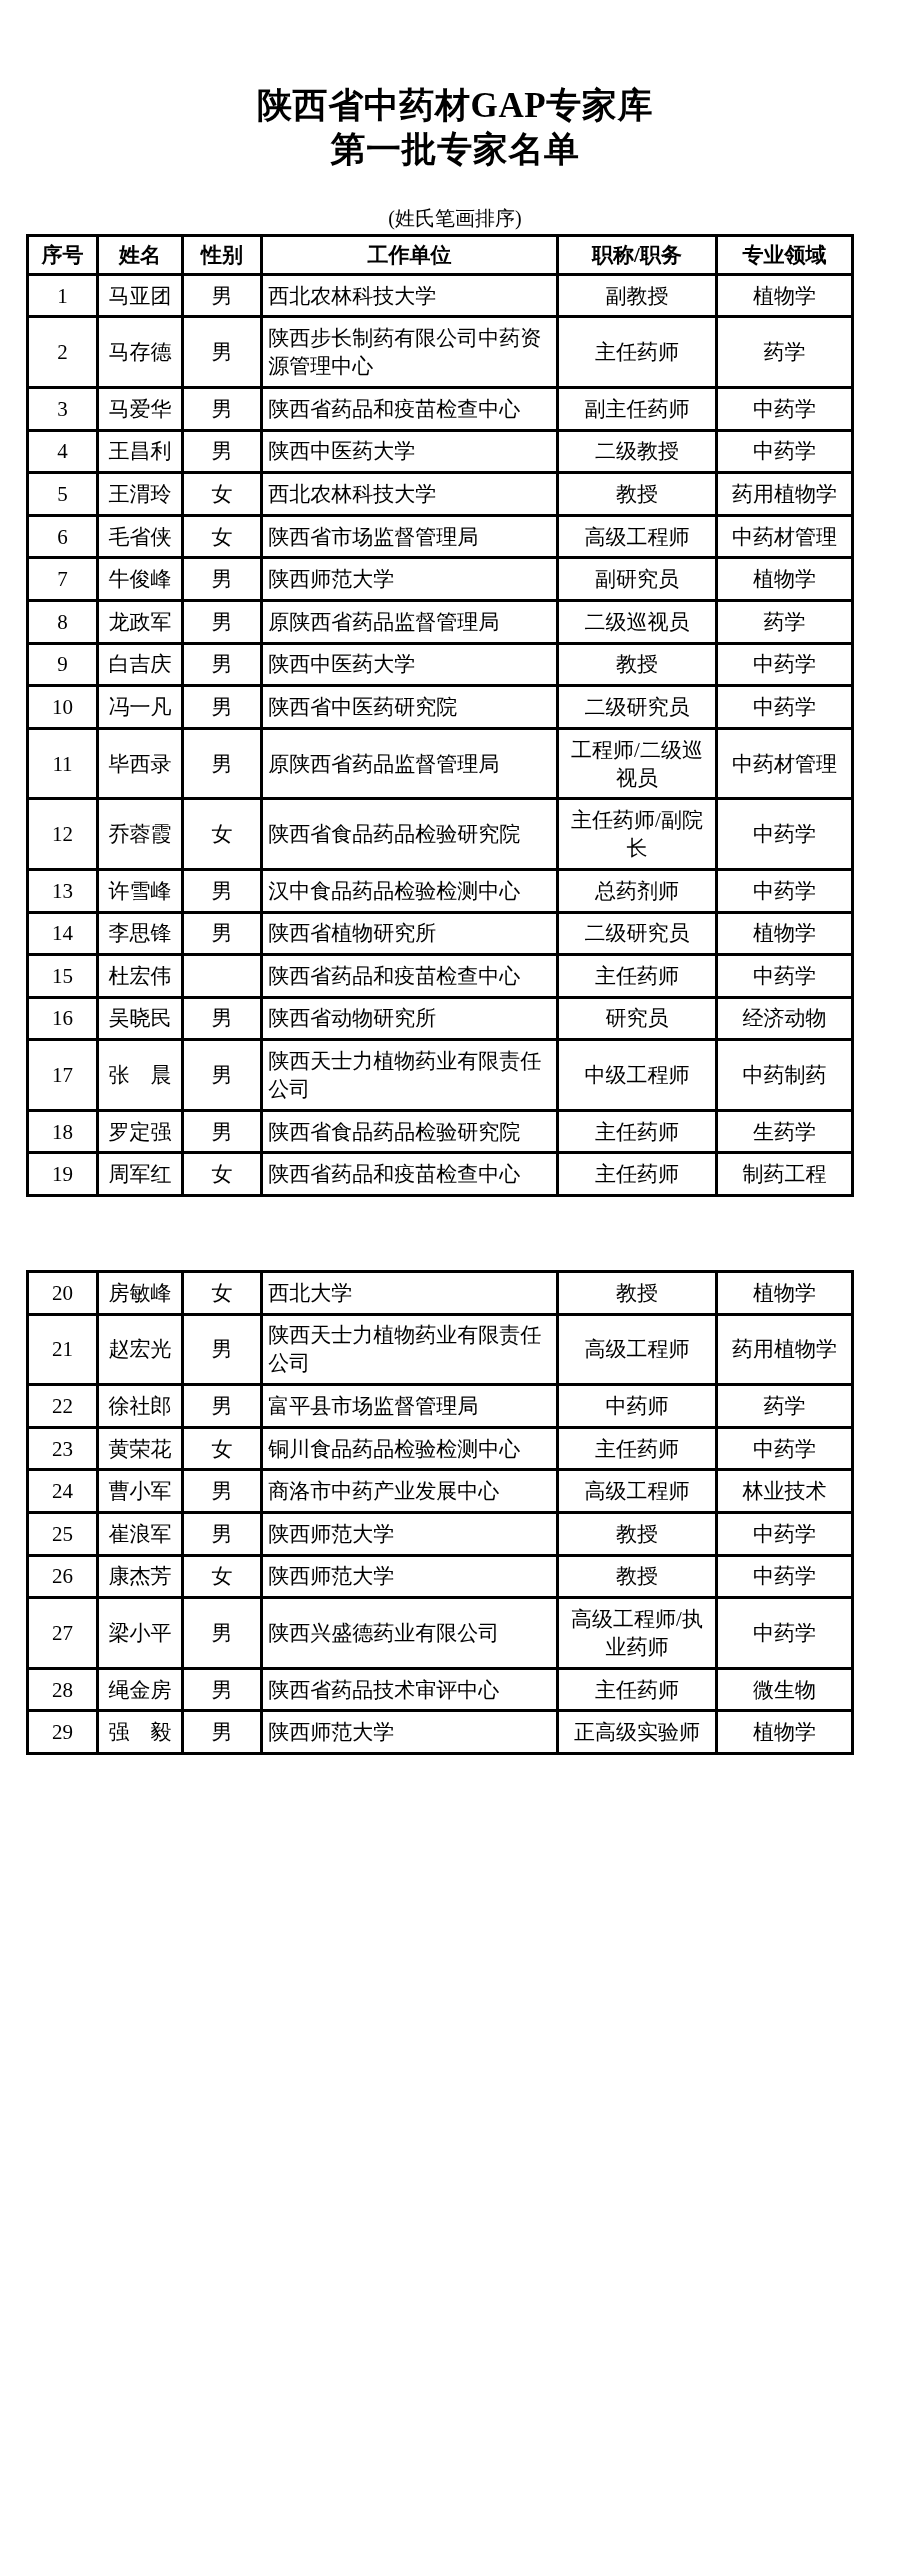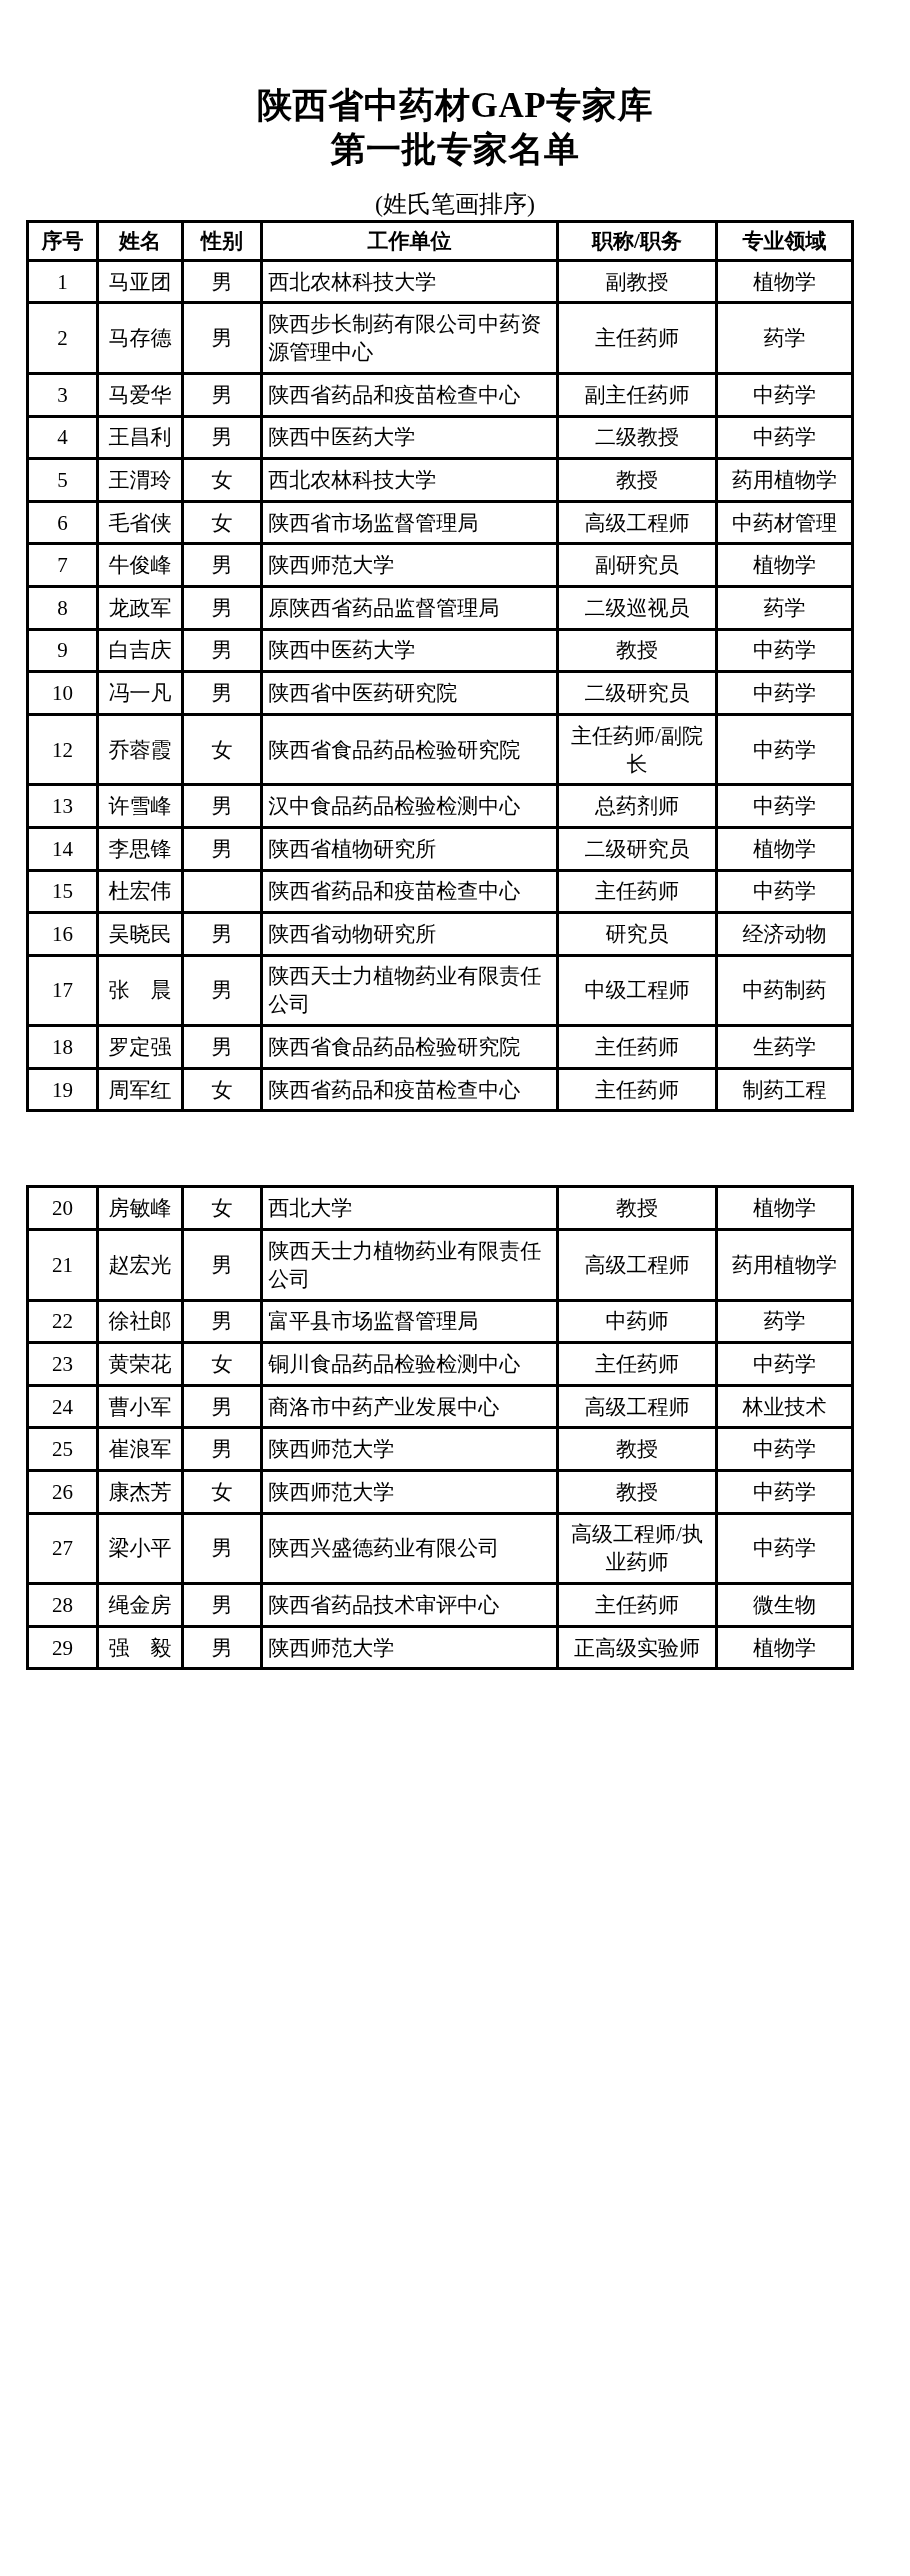--- a/index.html
+++ b/index.html
@@ -18,23 +18,23 @@
   }
   .title {
     padding-top: 84px;
     text-align: center;
     font-size: 35px;
     font-weight: bold;
     line-height: 44px;
     letter-spacing: 0.6px;
   }
   .note {
-    margin-top: 19px;
+    margin-top: 33px;
     text-align: center;
-    font-size: 24px;
+    font-size: 20px;
     line-height: 27px;
   }
   table.expert-table {
     border-collapse: collapse;
     table-layout: fixed;
     width: 824px;
     margin-left: 26px;
     border: 3.9px solid #000;
   }
   table.expert-table.first {
@@ -176,20 +176,28 @@
         </tr>
         <tr>
           <td>10</td>
           <td>冯一凡</td>
           <td>男</td>
           <td class="unit">陕西省中医药研究院</td>
           <td>二级研究员</td>
           <td>中药学</td>
         </tr>
         <tr>
+          <td>11</td>
+          <td>毕西录</td>
+          <td>男</td>
+          <td class="unit">原陕西省药品监督管理局</td>
+          <td>工程师/二级巡视员</td>
+          <td>中药材管理</td>
+        </tr>
+        <tr>
           <td>12</td>
           <td>乔蓉霞</td>
           <td>女</td>
           <td class="unit">陕西省食品药品检验研究院</td>
           <td>主任药师/副院长</td>
           <td>中药学</td>
         </tr>
         <tr>
           <td>13</td>
           <td>许雪峰</td>

